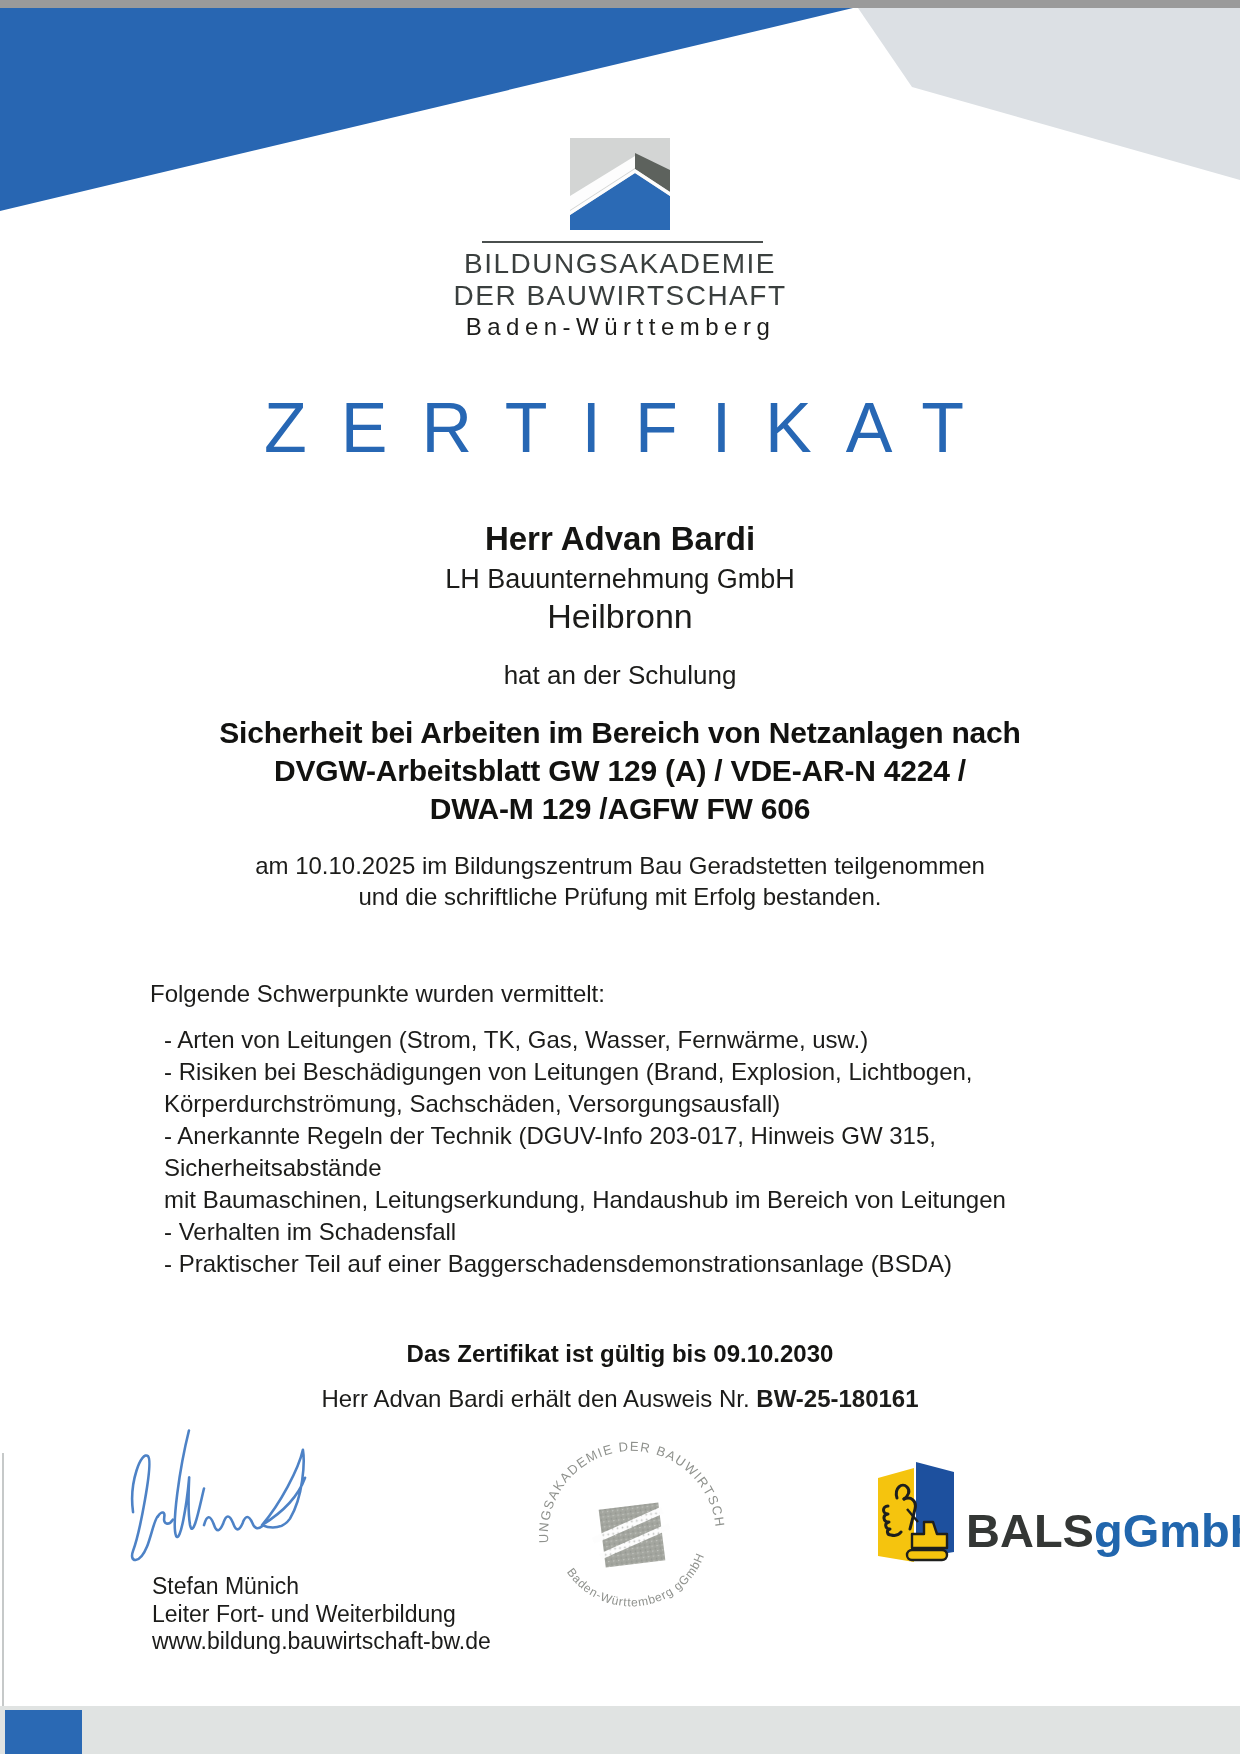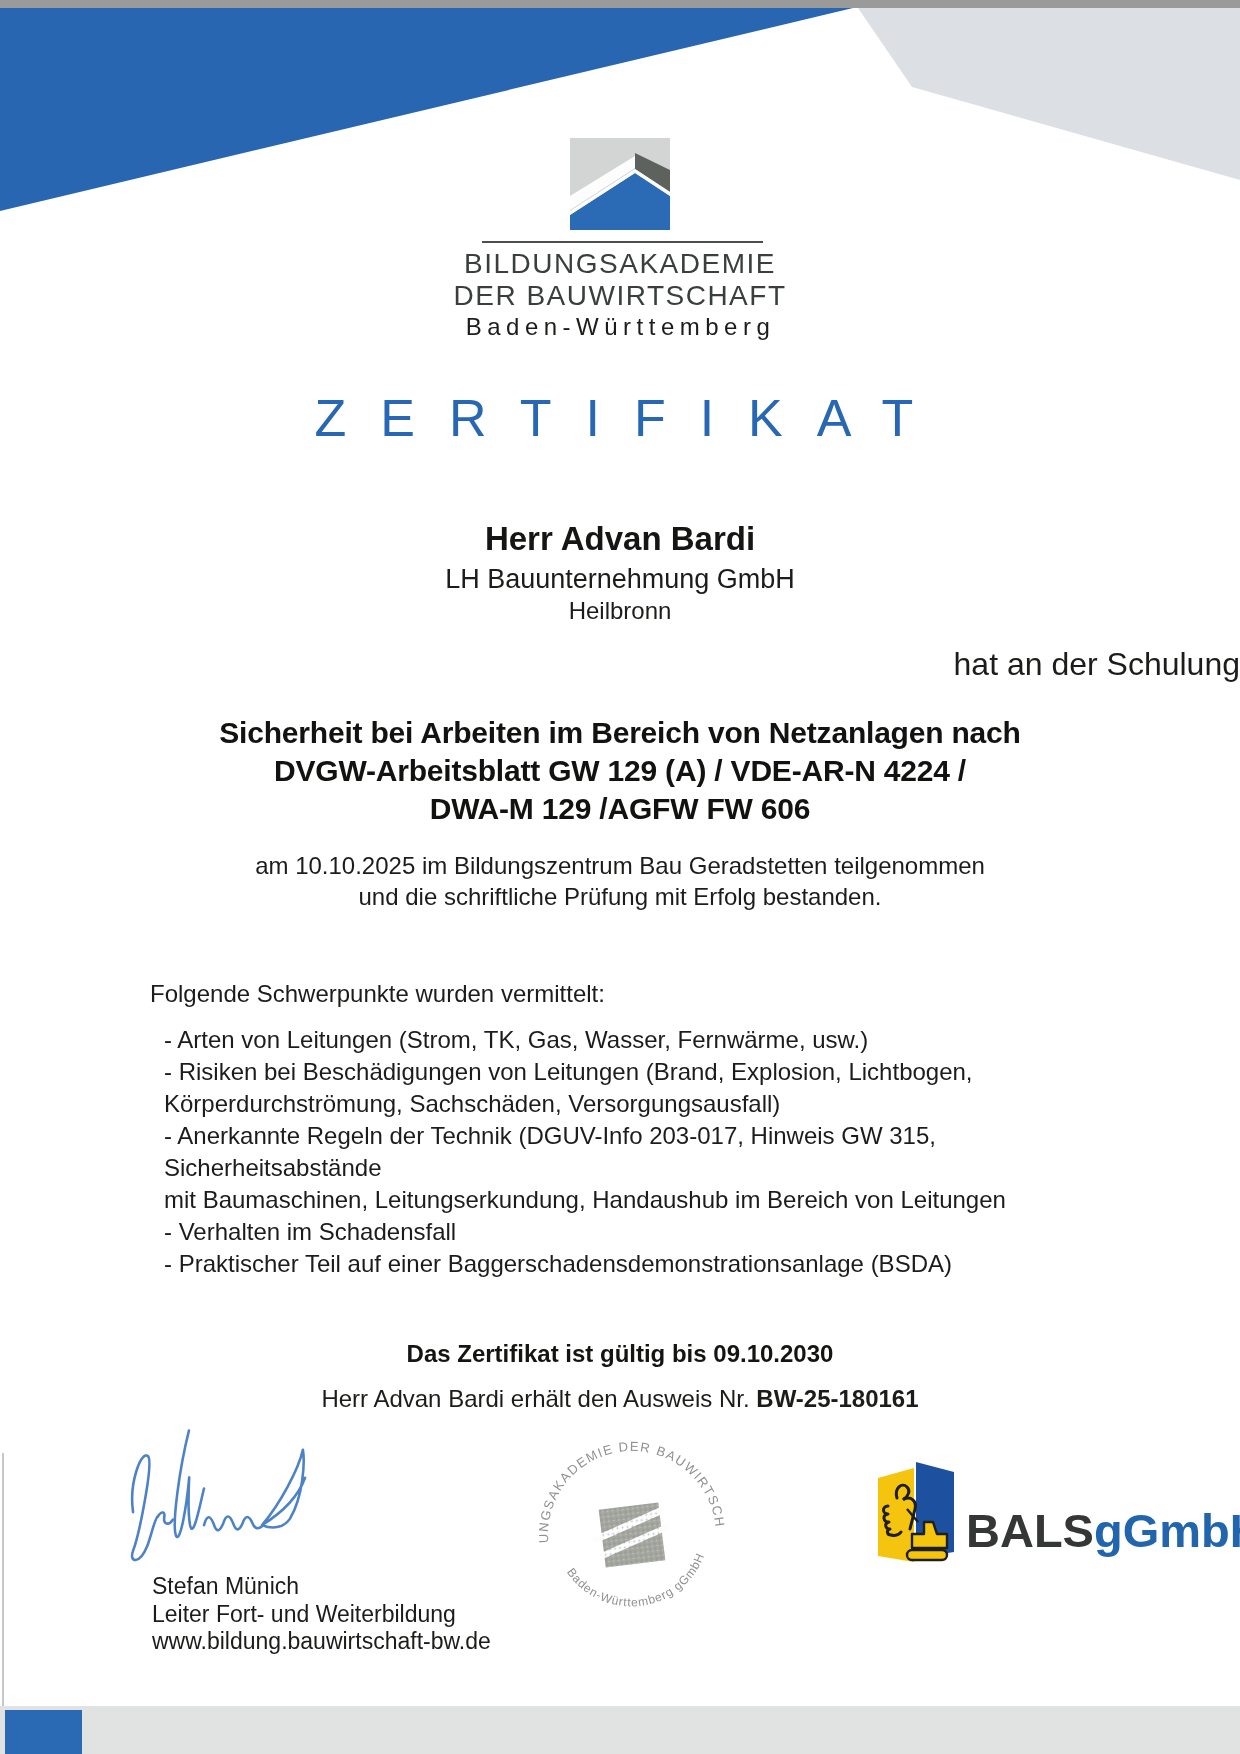--- a/index.html
+++ b/index.html
@@ -8,25 +8,25 @@
   .abs{position:absolute;}
   .ctr{left:0;right:0;text-align:center;}
   
   .hdr-svg{left:0;top:0;}
   
   .logo-rule{left:482px;top:233px;width:281px;height:2px;background:#4a4f4e;}
   .org1{top:240px;font-size:28px;letter-spacing:1.5px;color:#3a3f3e;}
   .org2{top:272px;font-size:28px;letter-spacing:1.5px;color:#3a3f3e;}
   .org3{top:305px;font-size:24px;letter-spacing:5.5px;padding-left:1px;color:#44494
 8;}
-  .cert-title{top:380px;font-size:52px;letter-spacing:34px;padding-left:22px;color:#2767b4;font-weight:400;}
+  .cert-title{top:380px;font-size:70px;letter-spacing:34px;padding-left:22px;color:#2767b4;font-weight:400;}
   .name{top:512px;font-size:33px;font-weight:bold;color:#151513;}
   .company{top:556px;font-size:27px;}
-  .city{top:589px;font-size:24px;}
-  .intro{top:638px;font-size:32px;text-align:right;}
+  .city{top:589px;font-size:34px;}
+  .intro{top:652px;font-size:26px;}
   .course{top:706px;font-size:30px;font-weight:bold;line-height:38px;color:#121210;letter-spacing:-0.2px;}
   .part{top:842px;font-size:24px;line-height:31px;}
   .topics-h{left:150px;top:972px;font-size:24px;}
   .topics{left:164px;top:1016px;right:90px;font-size:24px;line-height:32px;}
   .valid{top:1332px;font-size:24px;font-weight:bold;color:#141412;}
   .idline{top:1377px;font-size:24px;}
   .idline b{font-weight:bold;}
   .sig-name{left:152px;top:1565px;font-size:23px;}
   .sig-role{left:152px;top:1593px;font-size:23px;}
   .sig-web{left:152px;top:1620px;font-size:23px;}

